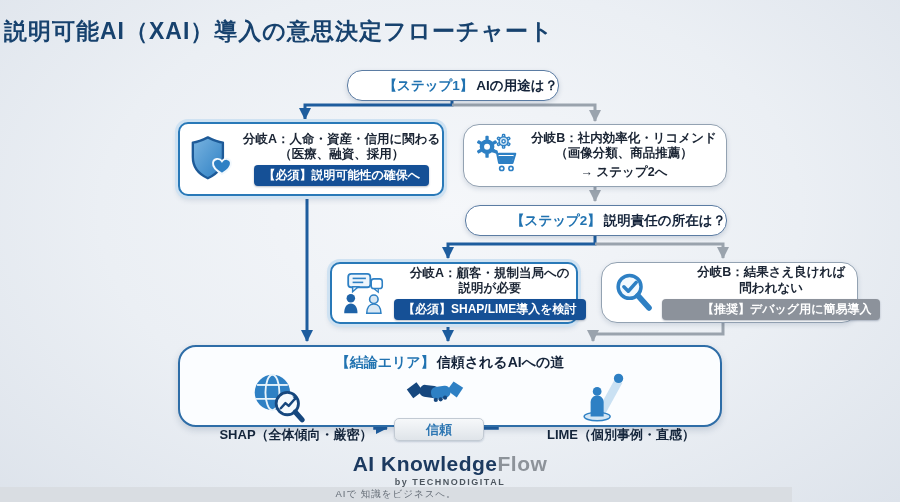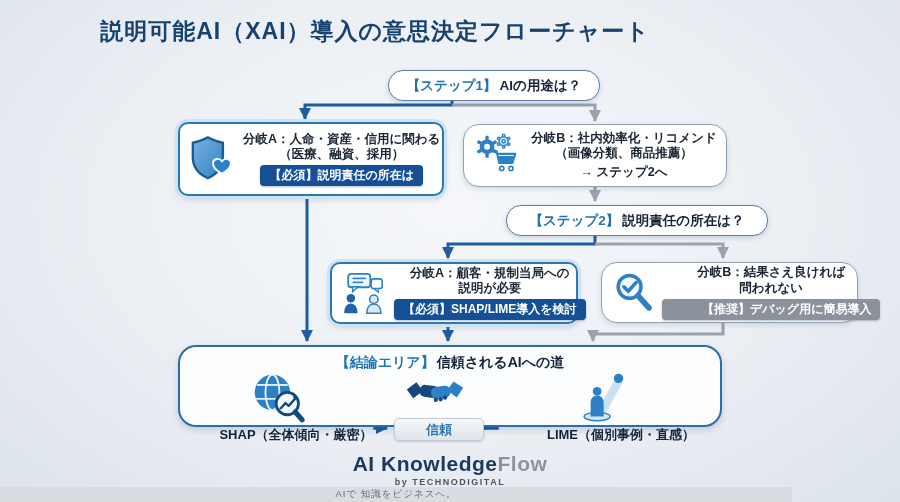--- a/index.html
+++ b/index.html
@@ -7,30 +7,30 @@
     width:900px;height:502px;
     font-family:"Liberation Sans","DejaVu Sans",sans-serif;
     overflow:hidden;
   }
   #canvas{
     position:relative;width:900px;height:502px;
     background:radial-gradient(ellipse at 50% 42%, #f5f7fa 0%, #ebeff4 55%, #dde3eb 100%);
     overflow:hidden;
   }
   .title{
-    position:absolute;top:16px;left:11px;width:728px;
-    text-align:center;font-size:23px;font-weight:bold;
+    position:absolute;top:16px;left:4px;width:728px;
+    text-align:left;font-size:23px;font-weight:bold;
     color:#17426e;letter-spacing:1px;
   }
   
   .stepbox{
-    position:absolute;display:flex;align-items:center;justify-content:center;
+    position:absolute;display:flex;align-items:center;justify-content:flex-end;
     background:#ffffff;border:1.6px solid #5b7ca3;border-radius:15px;
     box-shadow:0 2px 5px rgba(25,55,95,.18);
-    font-size:13.5px;font-weight:bold;white-space:nowrap;margin-left:41px;
+    font-size:13.5px;font-weight:bold;white-space:nowrap;
   }
   .stepbox .tag{color:#2173b1;}
   .stepbox .q{color:#15243a;margin-left:3px;}
   #step1{left:347px;top:70px;width:210px;height:29px;}
   #step2{left:465px;top:205px;width:260px;height:29px;}
   
   .branch{
     position:absolute;display:flex;align-items:center;
     background:#ffffff;border-radius:10px;padding:5px 8px 5px 10px;box-sizing:border-box;
   }
@@ -151,21 +151,21 @@
   <div id="branch-a1" class="branch blue">
     <span class="icon">
       <svg width="47" height="50" viewBox="0 0 50 52">
         <path d="M19,3 C13,6 7,8 3,8.5 V24 c0,12 8,19 16,22.5 C27,43 35,36 35,24 V8.5 C31,8 25,6 19,3 Z" fill="url(#shgrad)" stroke="#1d5a98" stroke-width="2.5" stroke-linejoin="round"></path>
         <path d="M34,28.5 c2.5,-4 9,-3.2 9.5,1.5 c0.6,5 -5.5,9.5 -9.5,11.8 c-4,-2.3 -10.1,-6.8 -9.5,-11.8 c0.5,-4.7 7,-5.5 9.5,-1.5 z" fill="#2e80c4" stroke="#f2f8fd" stroke-width="2"></path>
       </svg>
     </span>
     <span class="col">
       <span class="bline">分岐A：人命・資産・信用に関わる</span>
       <span class="bline">（医療、融資、採用）</span>
-      <span class="badge bl">【必須】説明責任の所在は</span>
+      <span class="badge bl">【必須】説明可能性の確保へ</span>
     </span>
   </div>
 
   <div id="branch-b1" class="branch gray">
     <span class="icon">
       <svg width="50" height="46" viewBox="0 0 54 50">
         <g fill="#2e80c4">
           <g transform="translate(14,15)">
             <g>
                 <rect x="-1.8" y="-12" width="3.6" height="5" rx="1"></rect>

